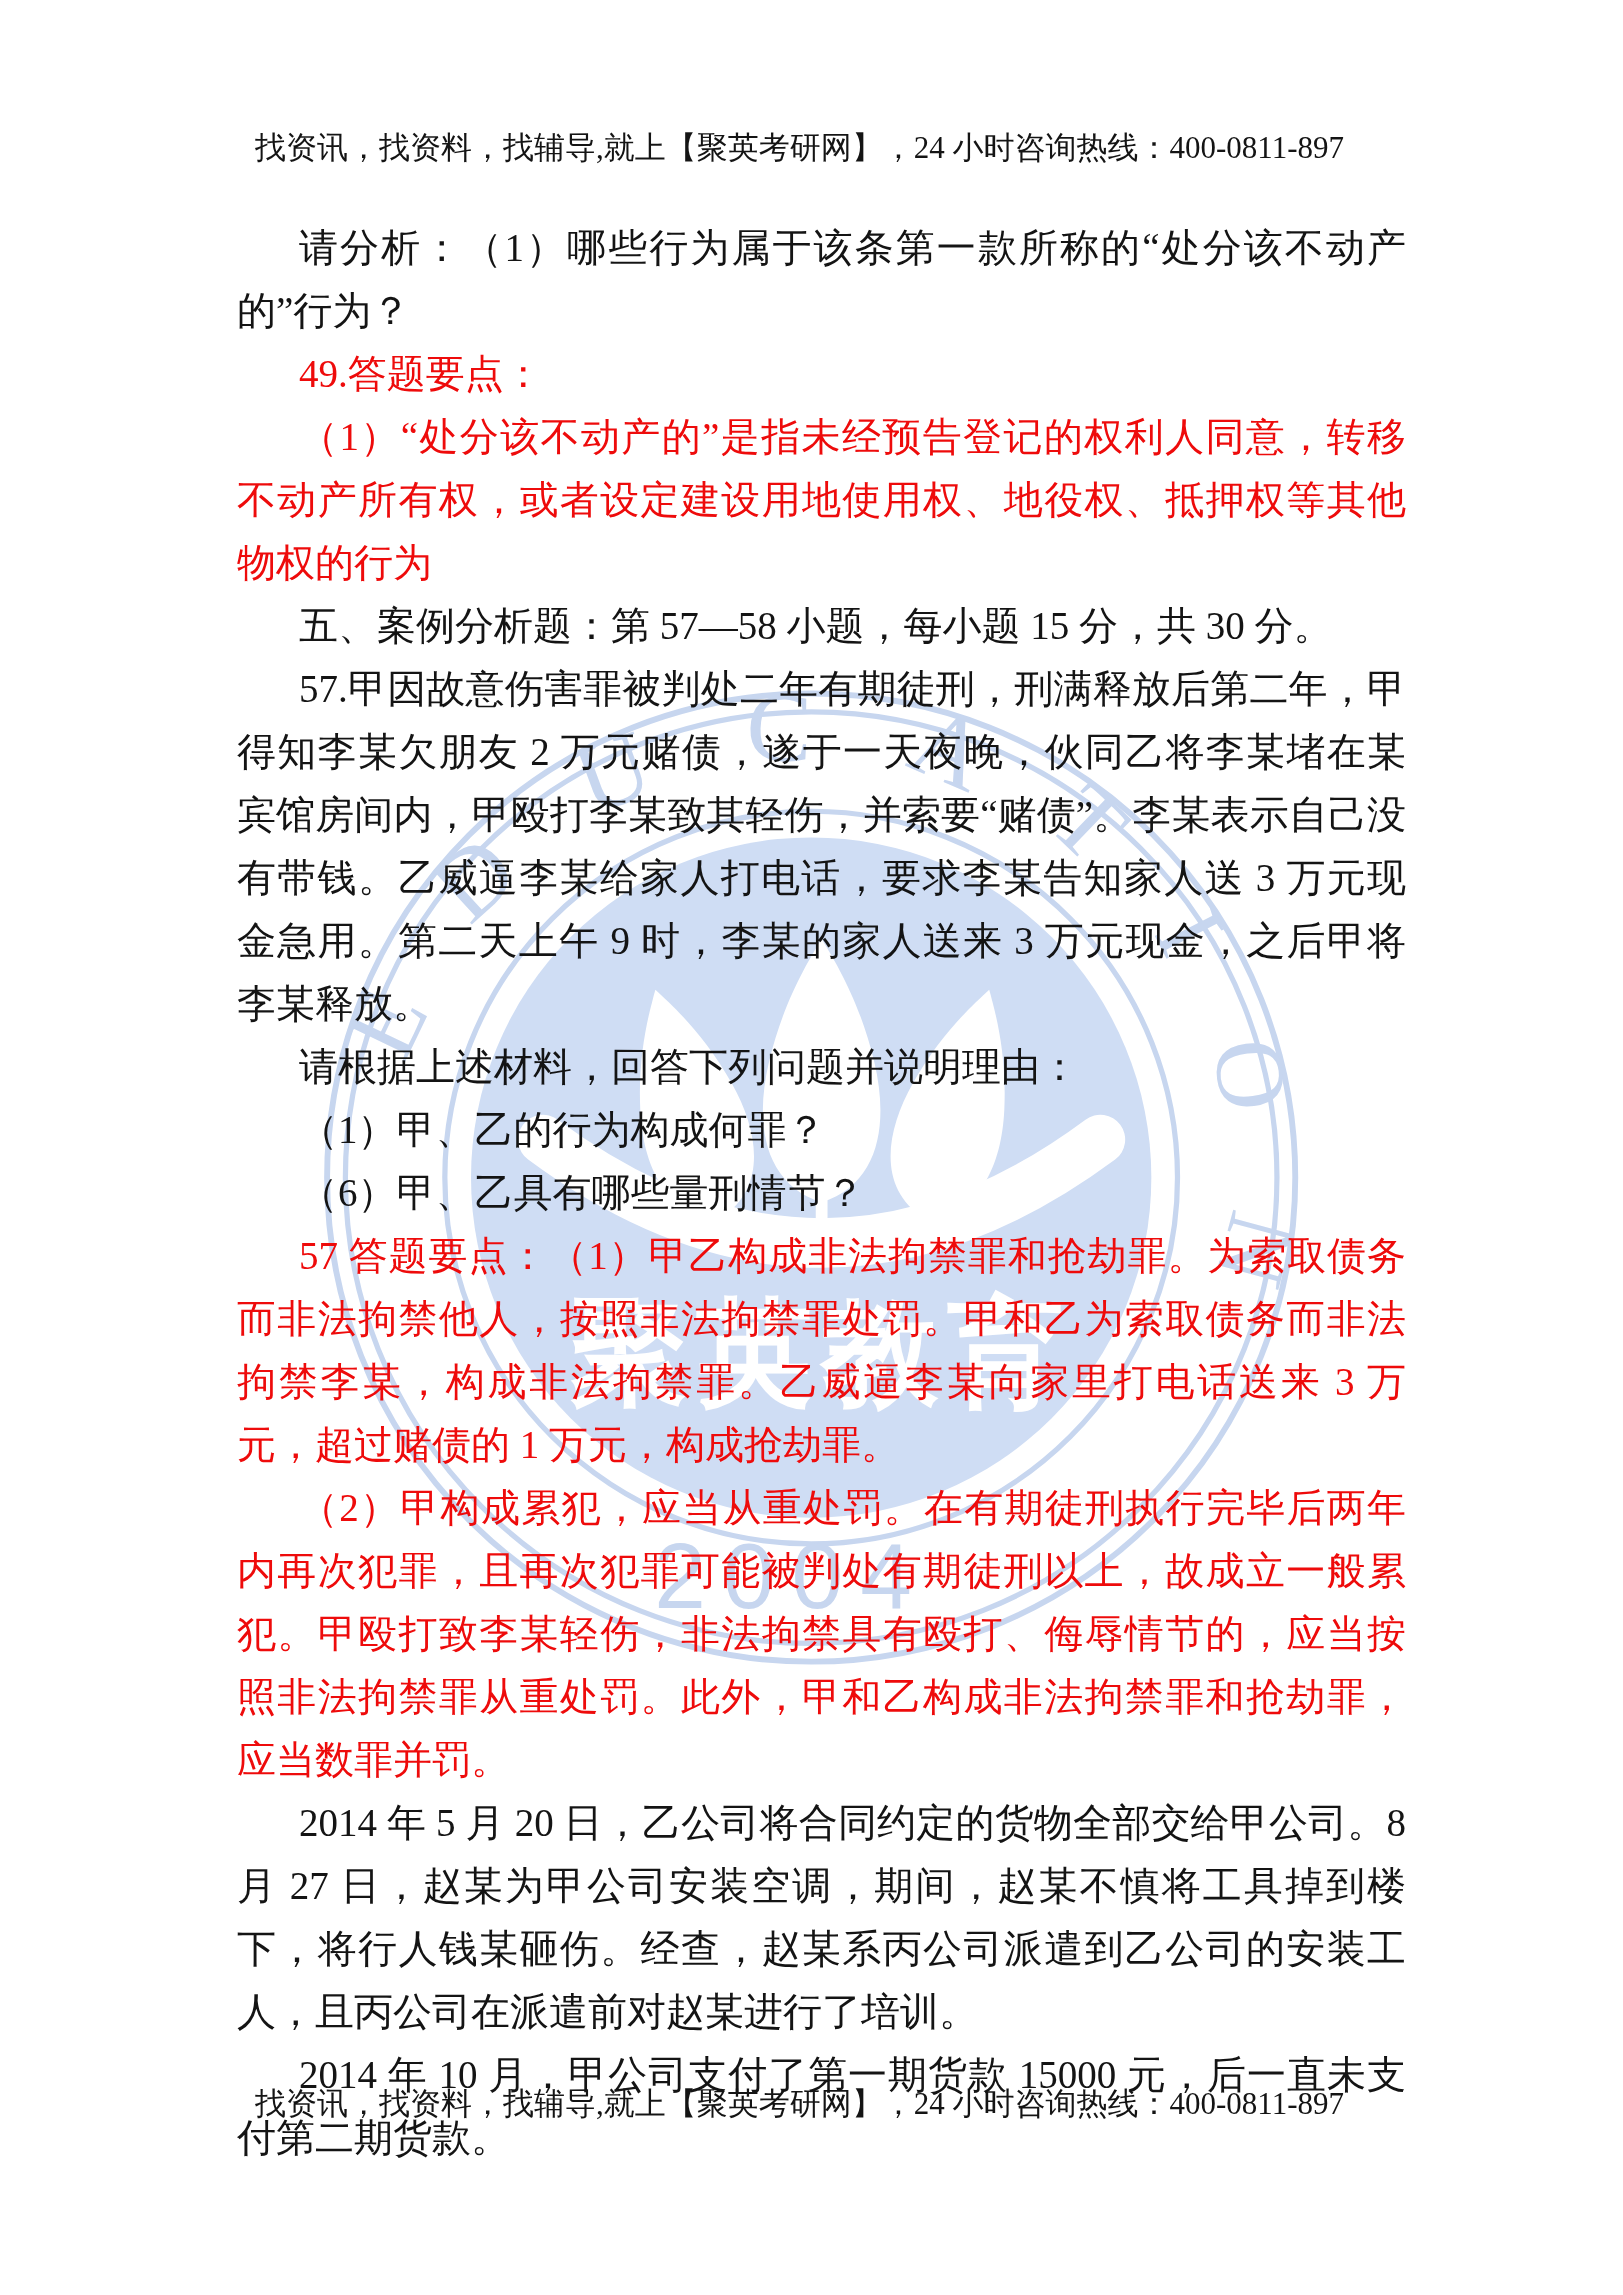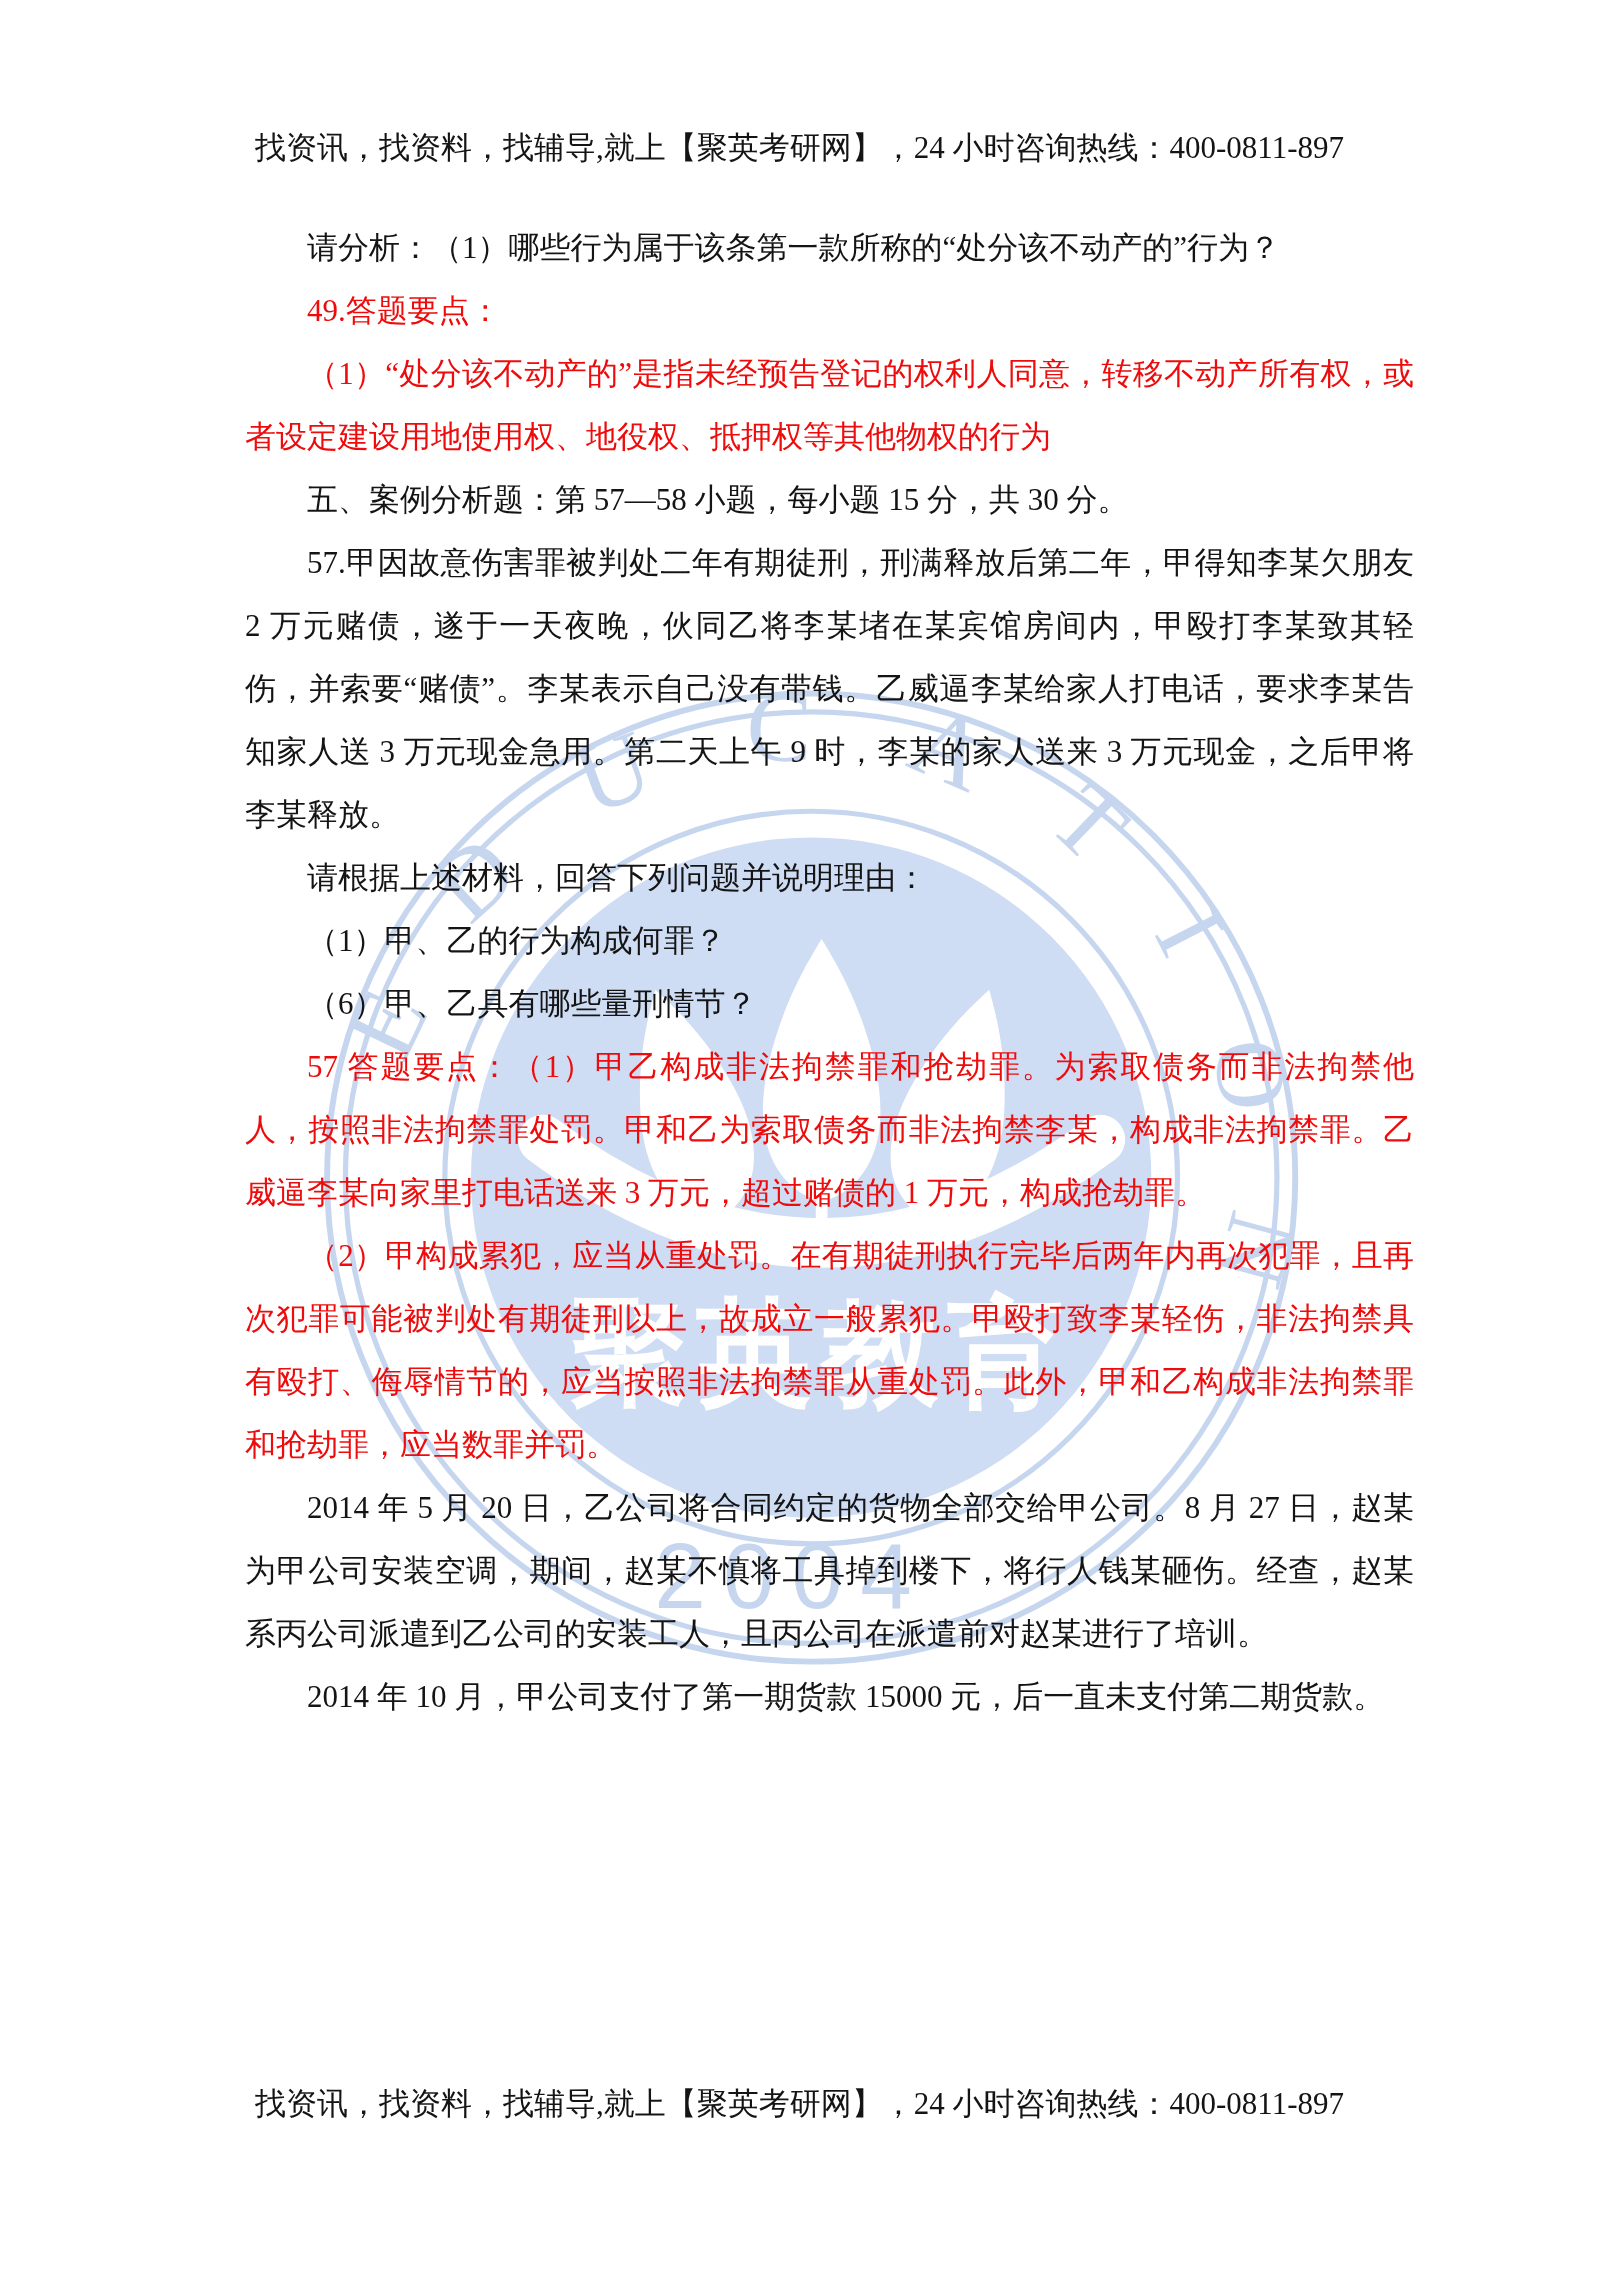--- a/index.html
+++ b/index.html
@@ -43,22 +43,22 @@
   }
   .header,.footer{
     position:absolute;left:243px;width:1178px;
     font-size:31px;color:var(--body-black);
     white-space:nowrap;
     margin-left:12px;
   }
   .header{top:127px;}
   .footer{top:2083px;}
   .content{
-    position:absolute;left:245px;top:216px;width:1169px;
-    font-size:31px;line-height:63px;
+    position:absolute;left:237px;top:216px;width:1169px;
+    font-size:39px;line-height:63px;
     text-align:justify;
   }
   .content p{
     margin:0;
     text-indent:62px;
     text-justify:inter-ideograph;
   }
   .content p.red{color:var(--answer-red);}
 </style>
 </head>

